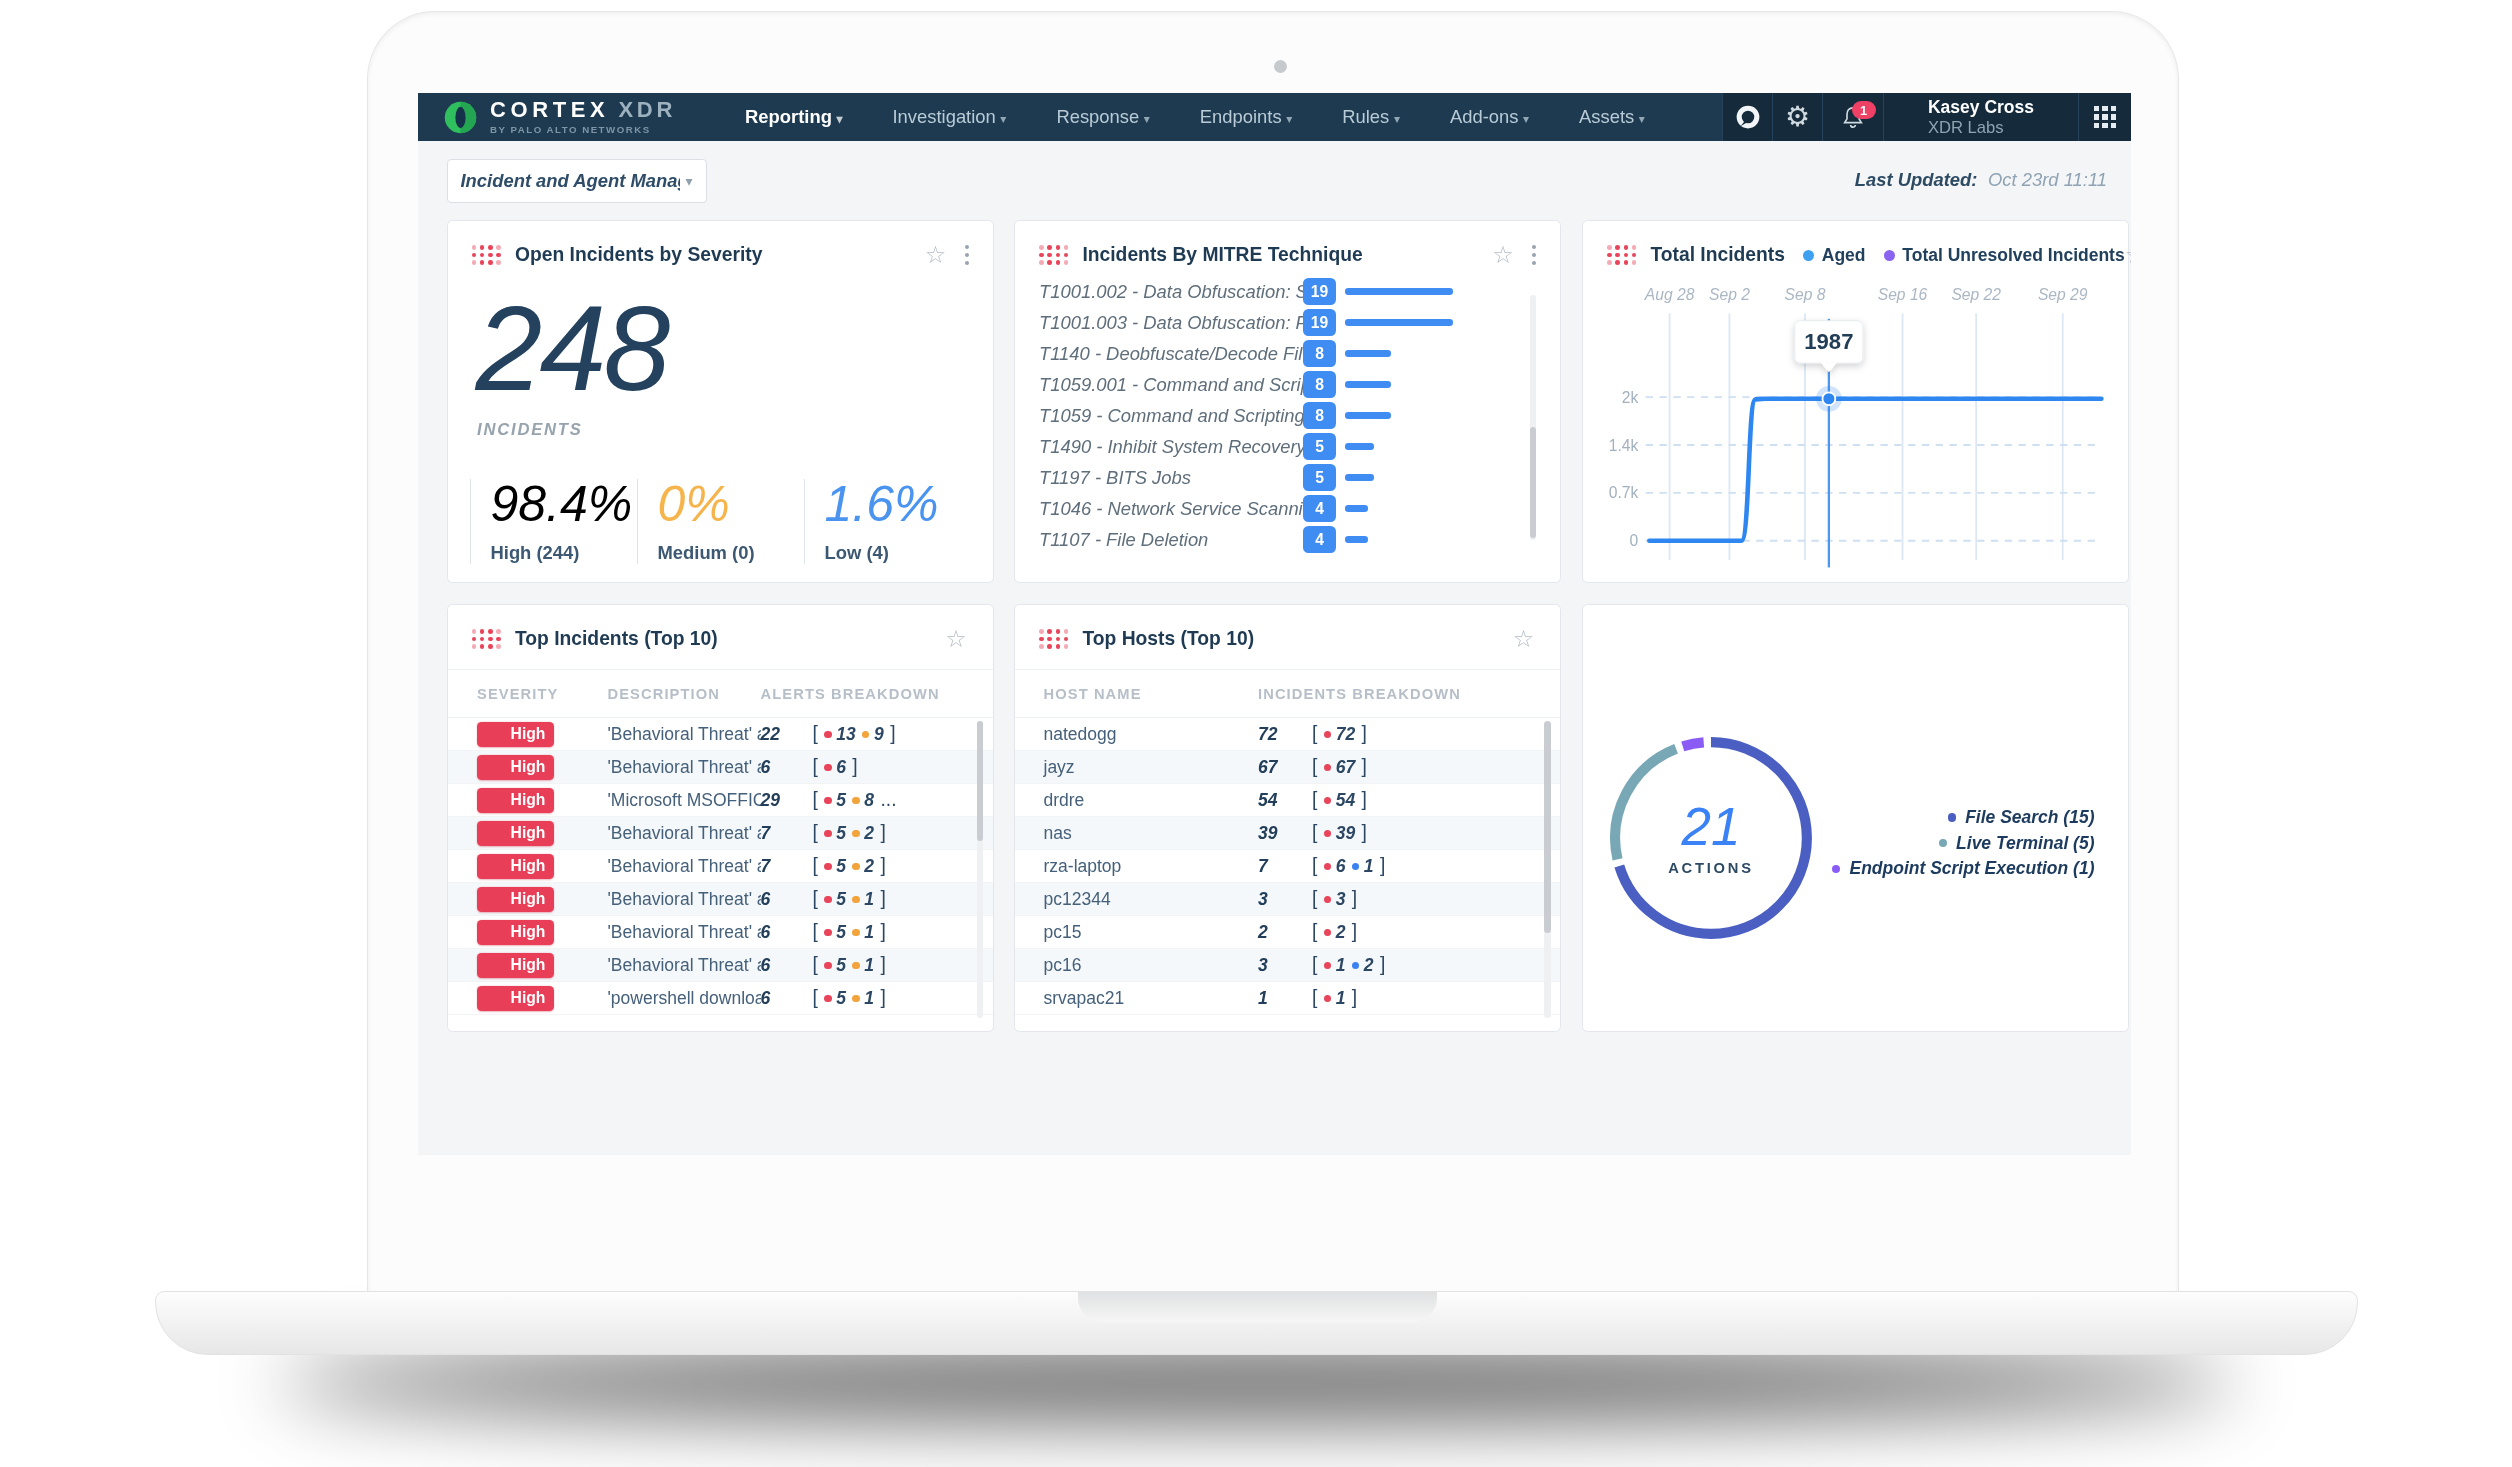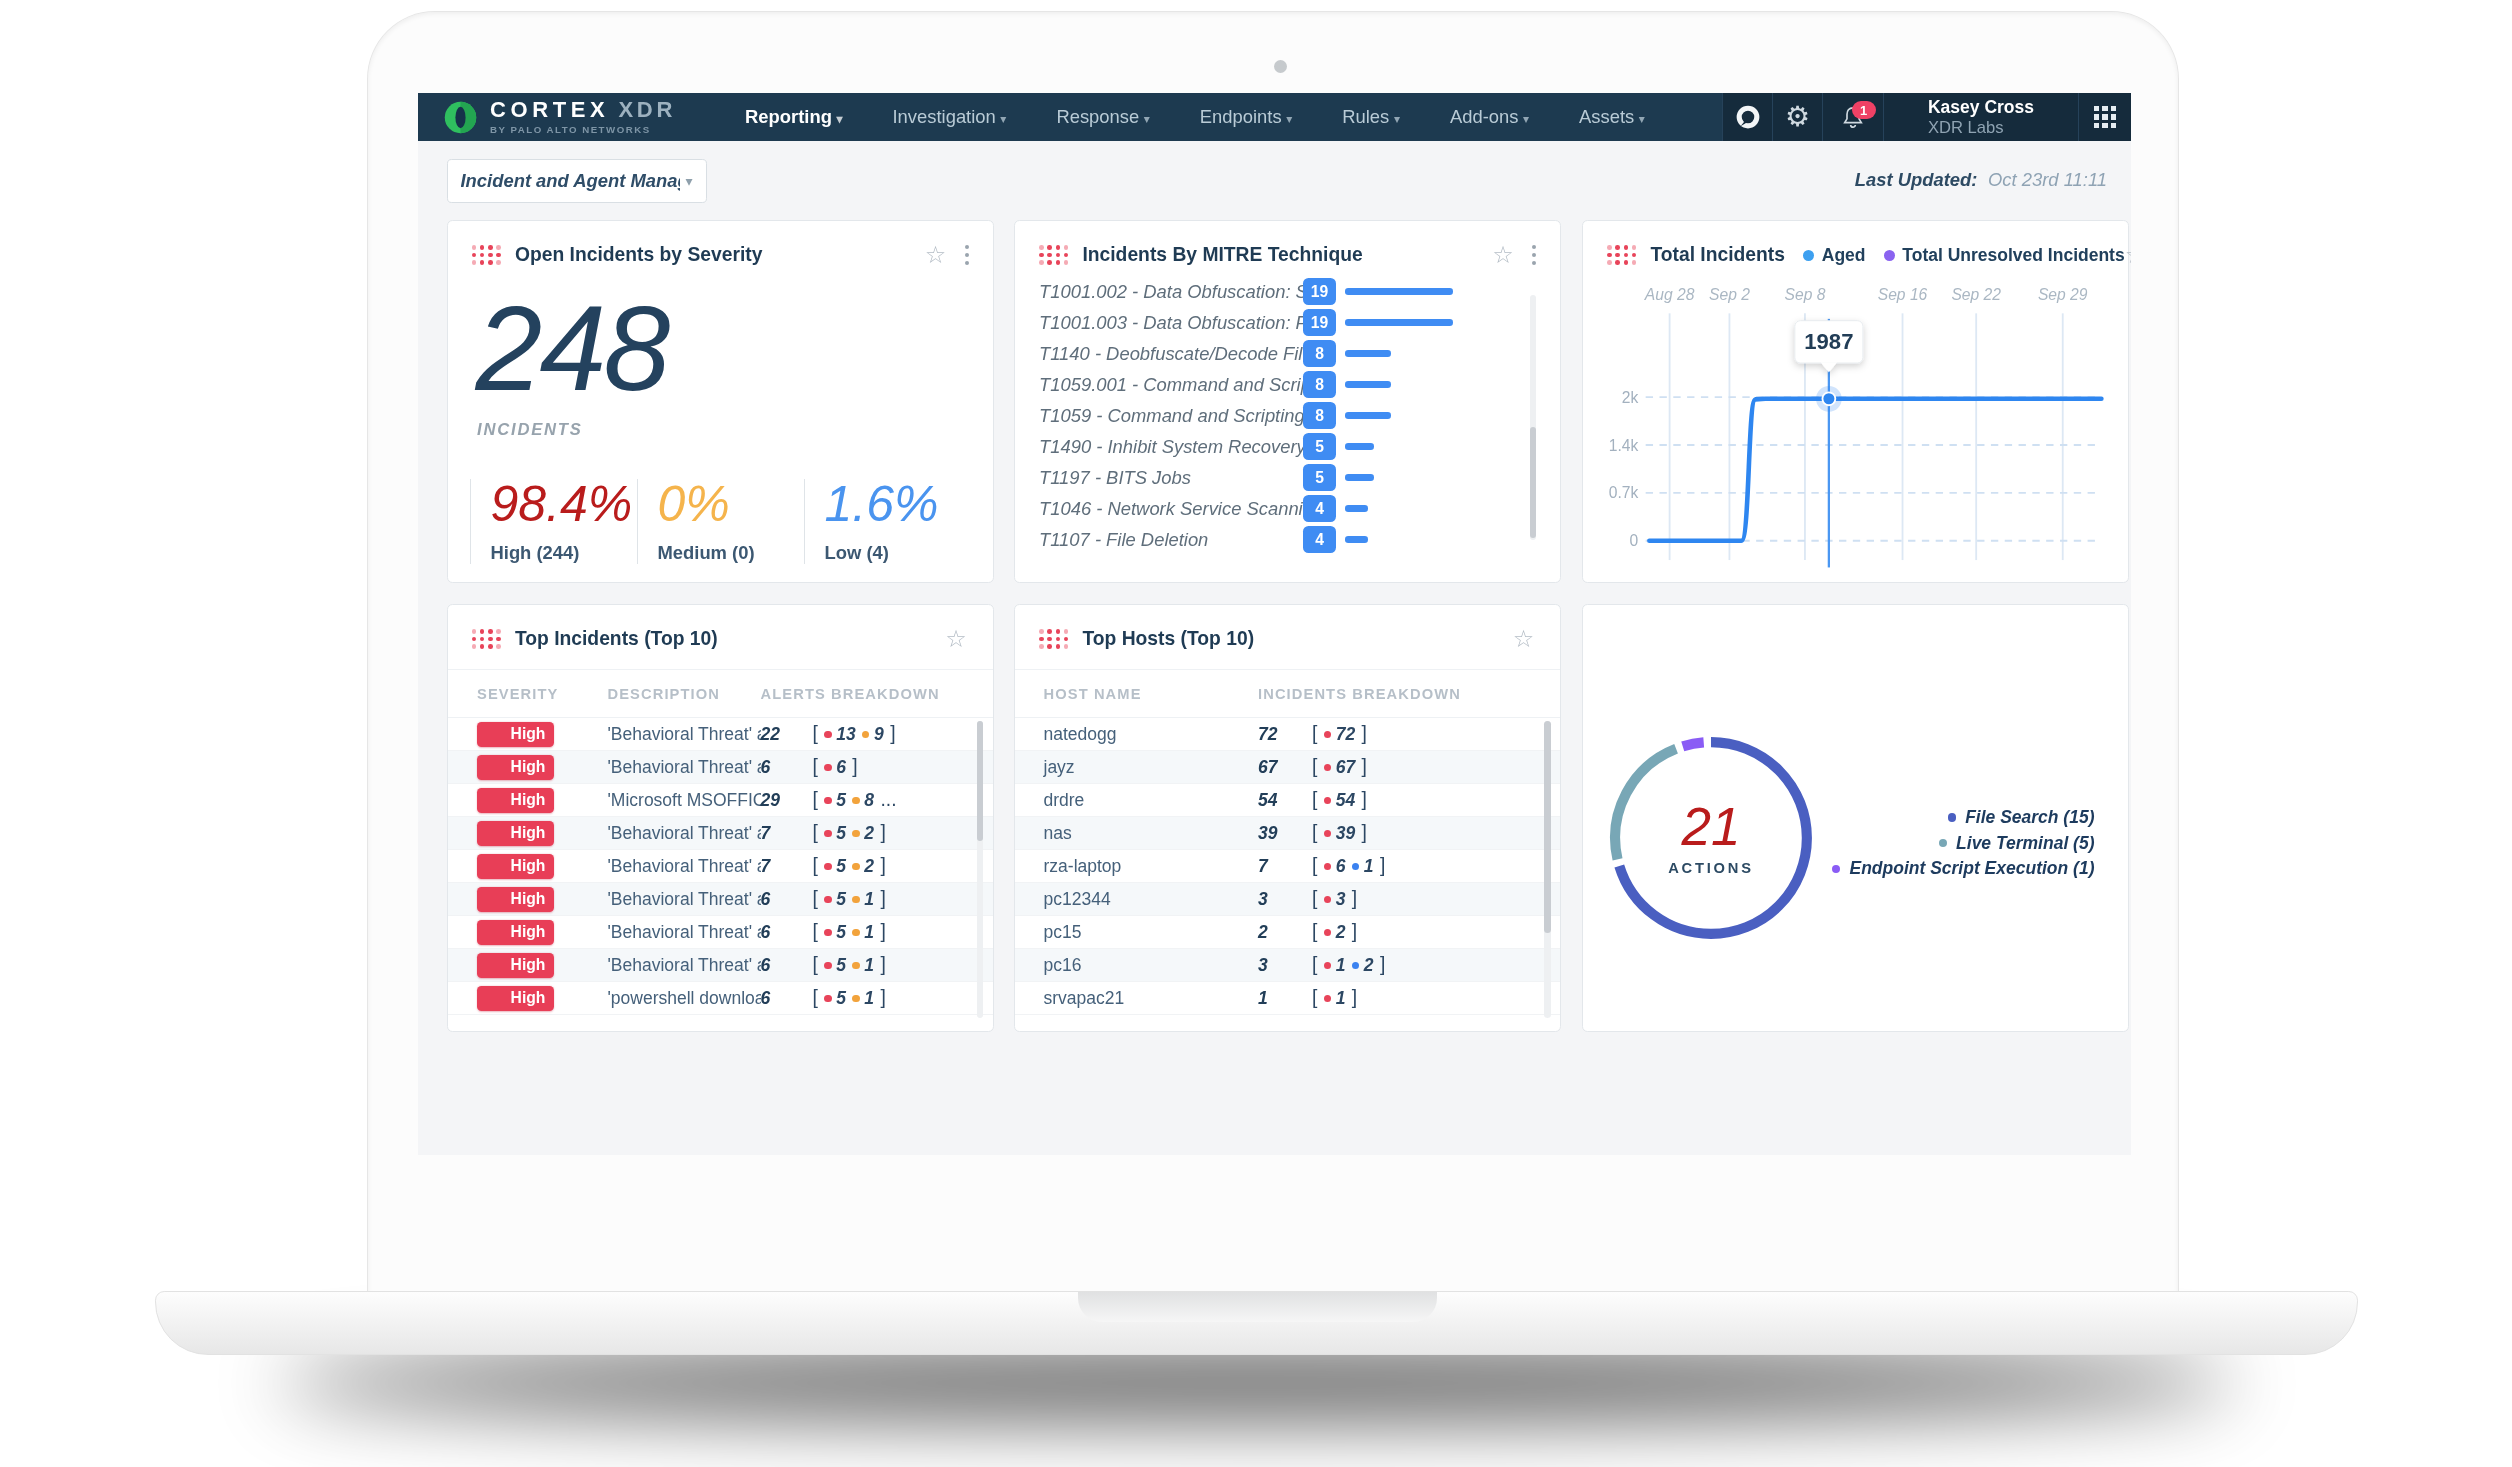--- a/index.html
+++ b/index.html
@@ -102,21 +102,21 @@
   .cnt{font-size:17.5px;font-weight:700;font-style:italic;color:#223e58;}
   .bd{display:flex;align-items:center;gap:6.4px;}
   .bracket{font-size:19.3px;color:#2c4763;font-weight:400;}
   .bd-slot{display:flex;align-items:center;gap:4.6px;}
   .bd-dot{width:7.4px;height:7.4px;border-radius:50%;flex:none;}
   .bd-n{font-size:17.5px;font-style:italic;font-weight:600;color:#2c4763;}
   .bd-close{font-size:19.3px;color:#2c4763;}
 
   
   .donut-center{position:absolute;left:22px;top:127px;width:212px;height:212px;display:flex;flex-direction:column;align-items:center;justify-content:center;pointer-events:none;}
-  .donut-num{font-size:53px;font-weight:300;font-style:italic;color:#b91c1c;line-height:1;}
+  .donut-num{font-size:53px;font-weight:300;font-style:italic;color:#3b82f6;line-height:1;}
   .donut-sub{margin-top:7.4px;font-size:14.7px;letter-spacing:2.8px;color:#2c4a63;font-weight:600;}
   .donut-legend{position:absolute;left:249px;top:202px;}
   .dleg-item{display:flex;align-items:center;margin-bottom:4.6px;justify-content:flex-end;}
   .dleg-dot{width:8.3px;height:8.3px;border-radius:50%;margin-right:9.2px;flex:none;}
   .dleg-label{font-size:17.5px;font-weight:700;font-style:italic;color:#1d3b5e;white-space:nowrap;}
 </style>
 </head>
 <body>
 
 <div id="stage">
@@ -222,21 +222,21 @@
             <span class="kebab">
                 <i></i>
                 <i></i>
                 <i></i>
               </span>
           </div>
           <div class="num-big">248</div>
           <div class="num-label">INCIDENTS</div>
           <div class="stats-row">
             <div class="stat">
-              <div class="stat-pct" style="color: #b91c1c;">98.4%</div>
+              <div class="stat-pct" style="color: #000000;">98.4%</div>
               <div class="stat-label">High (244)</div>
             </div>
             <div class="stat">
               <div class="stat-pct" style="color: rgb(245, 180, 76);">0%</div>
               <div class="stat-label">Medium (0)</div>
             </div>
             <div class="stat">
               <div class="stat-pct" style="color: rgb(74, 148, 239);">1.6%</div>
               <div class="stat-label">Low (4)</div>
             </div>

